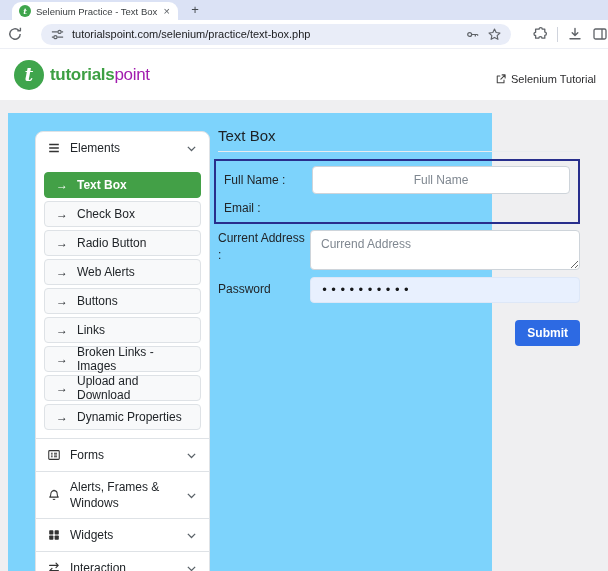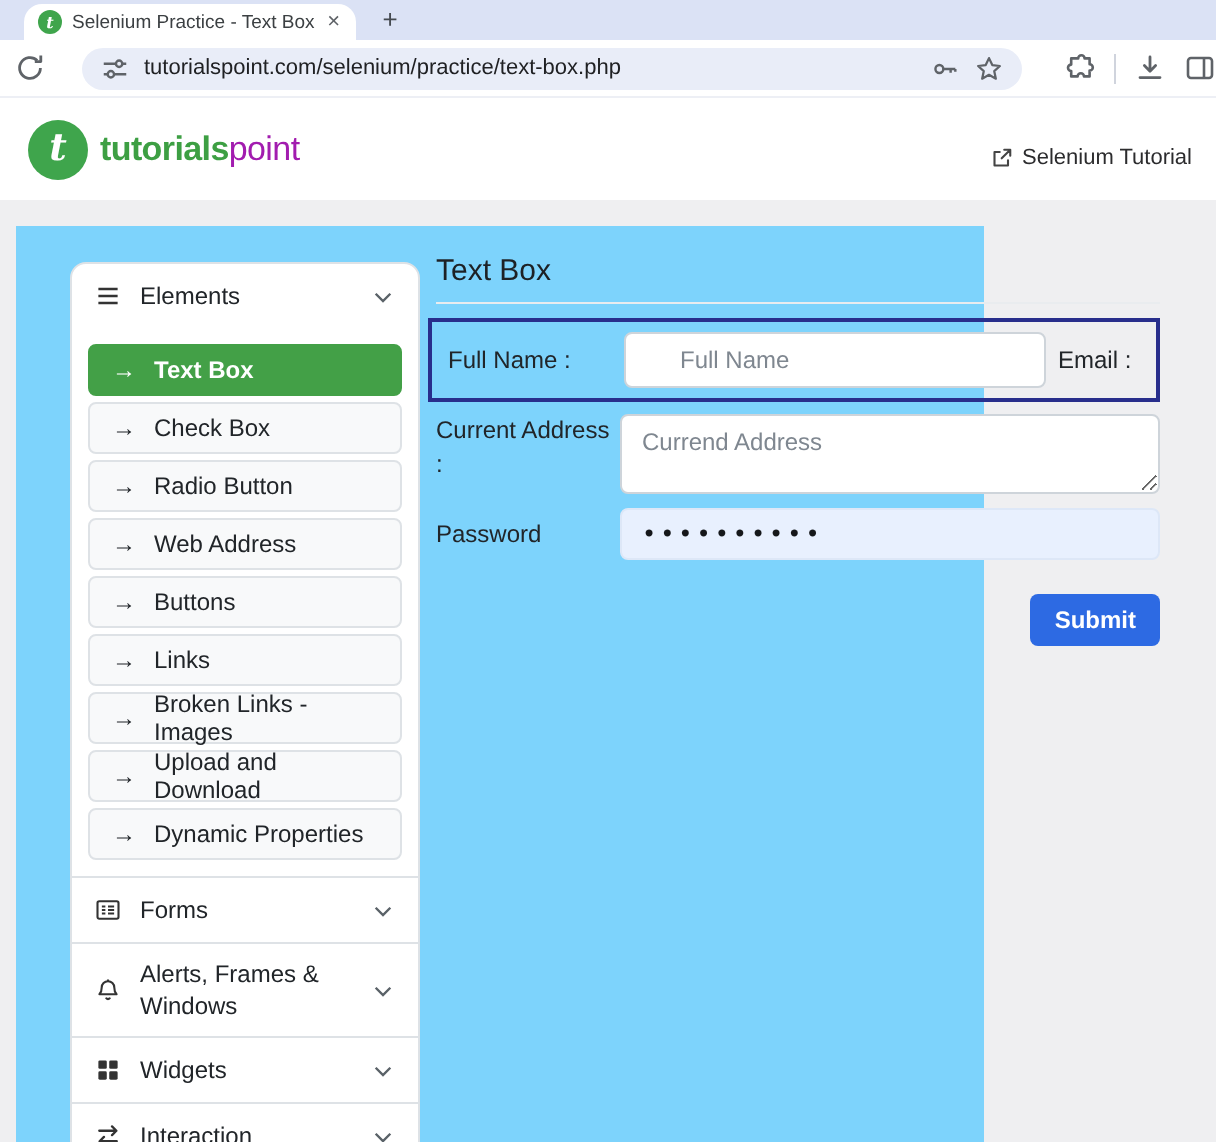--- a/index.html
+++ b/index.html
@@ -61,28 +61,28 @@
   .item .arr { font-size:12px; line-height:1; }
   .item.active { background:#43a047; border-color:#43a047; color:#fff; font-weight:bold; }
   .section { border-top:1px solid #dee2e6; display:flex; align-items:center; gap:9px;
     padding:7px 11px; font-size:12px; color:#212529; min-height:33px; cursor:pointer; }
   .section .lbl { flex:1; line-height:1.35; }
   
   .main { position:absolute; left:206px; top:12px; width:366px; }
   .heading { font-size:15px; font-weight:500; color:#1d2125; margin:1px 0 0 4px; line-height:20px; }
   .heading-rule { height:1px; background:#e9ecef; margin:5px 0 0 4px; }
   .hl-box { margin-top:7px; border:2px solid #282e8c; padding:5px 8px; display:flex;
-    flex-direction:row; gap:6px; }
+    flex-direction:column; gap:6px; }
   .frow { display:flex; align-items:center; }
   .frow.out { padding-left:4px; margin-top:6px; align-items:flex-start; }
   .frow.out.pw { margin-top:7px; align-items:center; }
   .flabel { width:88px; flex-shrink:0; font-size:12px; color:#212529; line-height:1.4; }
   .frow.out .flabel { width:92px; }
   .tinput { flex:1; height:28px; border:1px solid #ced4da; border-radius:4px; padding:0 27px;
-    font-size:12px; color:#212529; font-family:"Liberation Sans", sans-serif; background:#fff; }
+    font-size:12px; color:#212529; font-family:"Liberation Sans", sans-serif; background:#fff;text-align:center; }
   .tinput::placeholder, .tarea::placeholder { color:#7f8790; opacity:1; }
   .tarea { flex:1; height:40px; border:1px solid #ced4da; border-radius:4px; padding:6px 10px;
     font-size:12px; color:#212529; font-family:"Liberation Sans", sans-serif; resize:both; }
   .pwinput { flex:1; height:26px; background:#e8f0fe; border:1px solid #dde7f7; border-radius:4px;
     padding:0 10px; font-size:12px; letter-spacing:2px; color:#15171a;
     font-family:"DejaVu Sans", sans-serif; }
   .submit-row { display:flex; justify-content:flex-end; margin-top:17px; }
   .submit-btn { background:#2d6ae3; color:#fff; border:none; border-radius:4px; height:26px;
     padding:0 12px; font-size:12px; font-weight:bold; font-family:"Liberation Sans", sans-serif;
     cursor:pointer; }
@@ -190,21 +190,21 @@
           <div class="item">
             <span class="arr">→</span>
             <span>Check Box</span>
           </div>
           <div class="item">
             <span class="arr">→</span>
             <span>Radio Button</span>
           </div>
           <div class="item">
             <span class="arr">→</span>
-            <span>Web Address</span>
+            <span>Web Alerts</span>
           </div>
           <div class="item">
             <span class="arr">→</span>
             <span>Buttons</span>
           </div>
           <div class="item">
             <span class="arr">→</span>
             <span>Links</span>
           </div>
           <div class="item">

